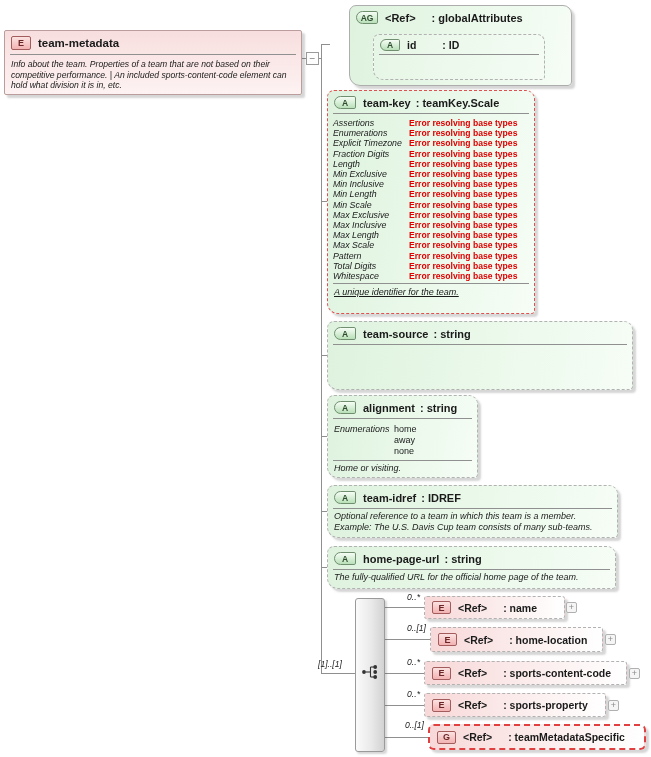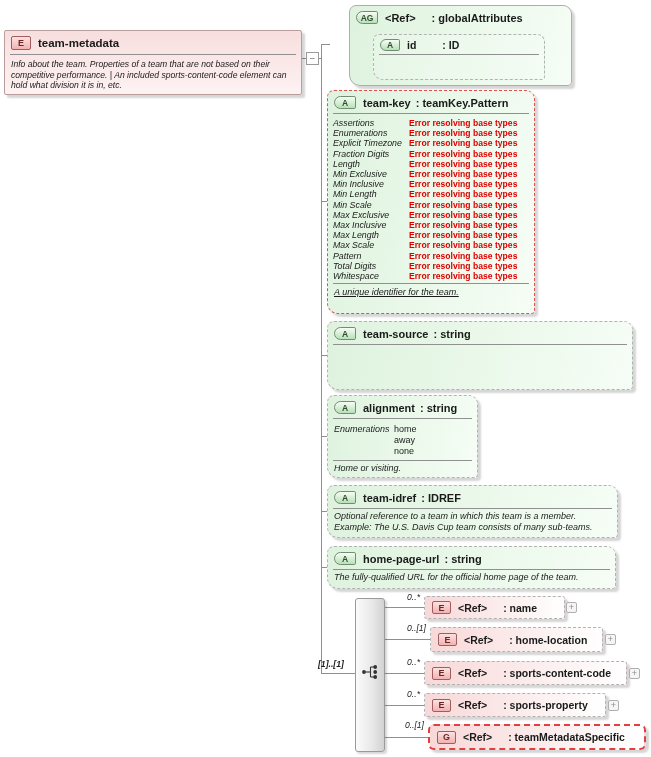--- a/index.html
+++ b/index.html
@@ -53,21 +53,21 @@
             justify-content:center;border-radius:2px;}
   .collapse-box{position:absolute;left:306px;top:52px;width:13px;height:13px;
             box-sizing:border-box;border:1px solid #9a9a9a;background:#fdfdfd;
             color:#777;font-size:10px;display:flex;align-items:center;
             justify-content:center;}
   .seqbar{position:absolute;left:355px;top:598px;width:30px;height:154px;
           box-sizing:border-box;border:1px solid #9a9a9a;border-radius:3px;
           background:linear-gradient(to right,#fbfbfb,#e9e9e9 55%,#d2d2d2);
           box-shadow:2px 2px 2px rgba(90,90,90,0.25);}
   .seq-card{position:absolute;left:318px;top:659px;width:35px;
-            font-size:8.6px;font-style:italic;font-weight:bold;color:#222;}
+            font-size:8.6px;font-style:italic;font-weight:normal;color:#222;}
 </style>
 </head>
 <body>
 
 <div class="canvas">
 
   <div class="line" style="left:302px;top:58px;width:4px;height:1px;"></div>
   <div class="line" style="left:319px;top:58px;width:3px;height:1px;"></div>
   <div class="line" style="left:321px;top:44px;width:1px;height:630px;"></div>
   <div class="line" style="left:322px;top:44px;width:8px;height:1px;"></div>
@@ -111,21 +111,21 @@
         <span style="margin-left:26px;">: ID</span>
       </div>
       <div class="divider"></div>
     </div>
   </div>
 
   <div class="schembox green dashed-red" style="left:327px;top:90px;width:208px;height:224px;">
     <div class="titlerow">
       <span class="badge badge-attr">A</span>
       <span class="tname">team-key</span>
-      <span class="ttype">: teamKey.Pattern</span>
+      <span class="ttype">: teamKey.Scale</span>
     </div>
     <div class="divider"></div>
     <div class="facets">
       <div class="facet-row">
           <span class="facet-name">Assertions</span>
           <span class="facet-value">Error resolving base types</span>
         </div>
       <div class="facet-row">
           <span class="facet-name">Enumerations</span>
           <span class="facet-value">Error resolving base types</span>

